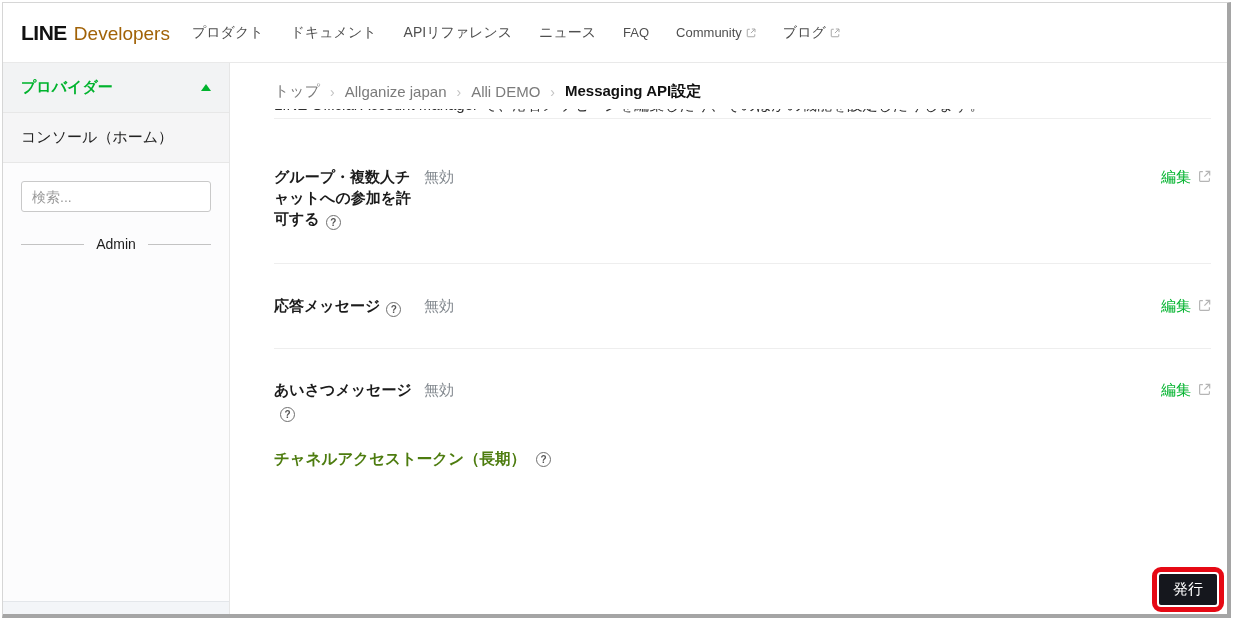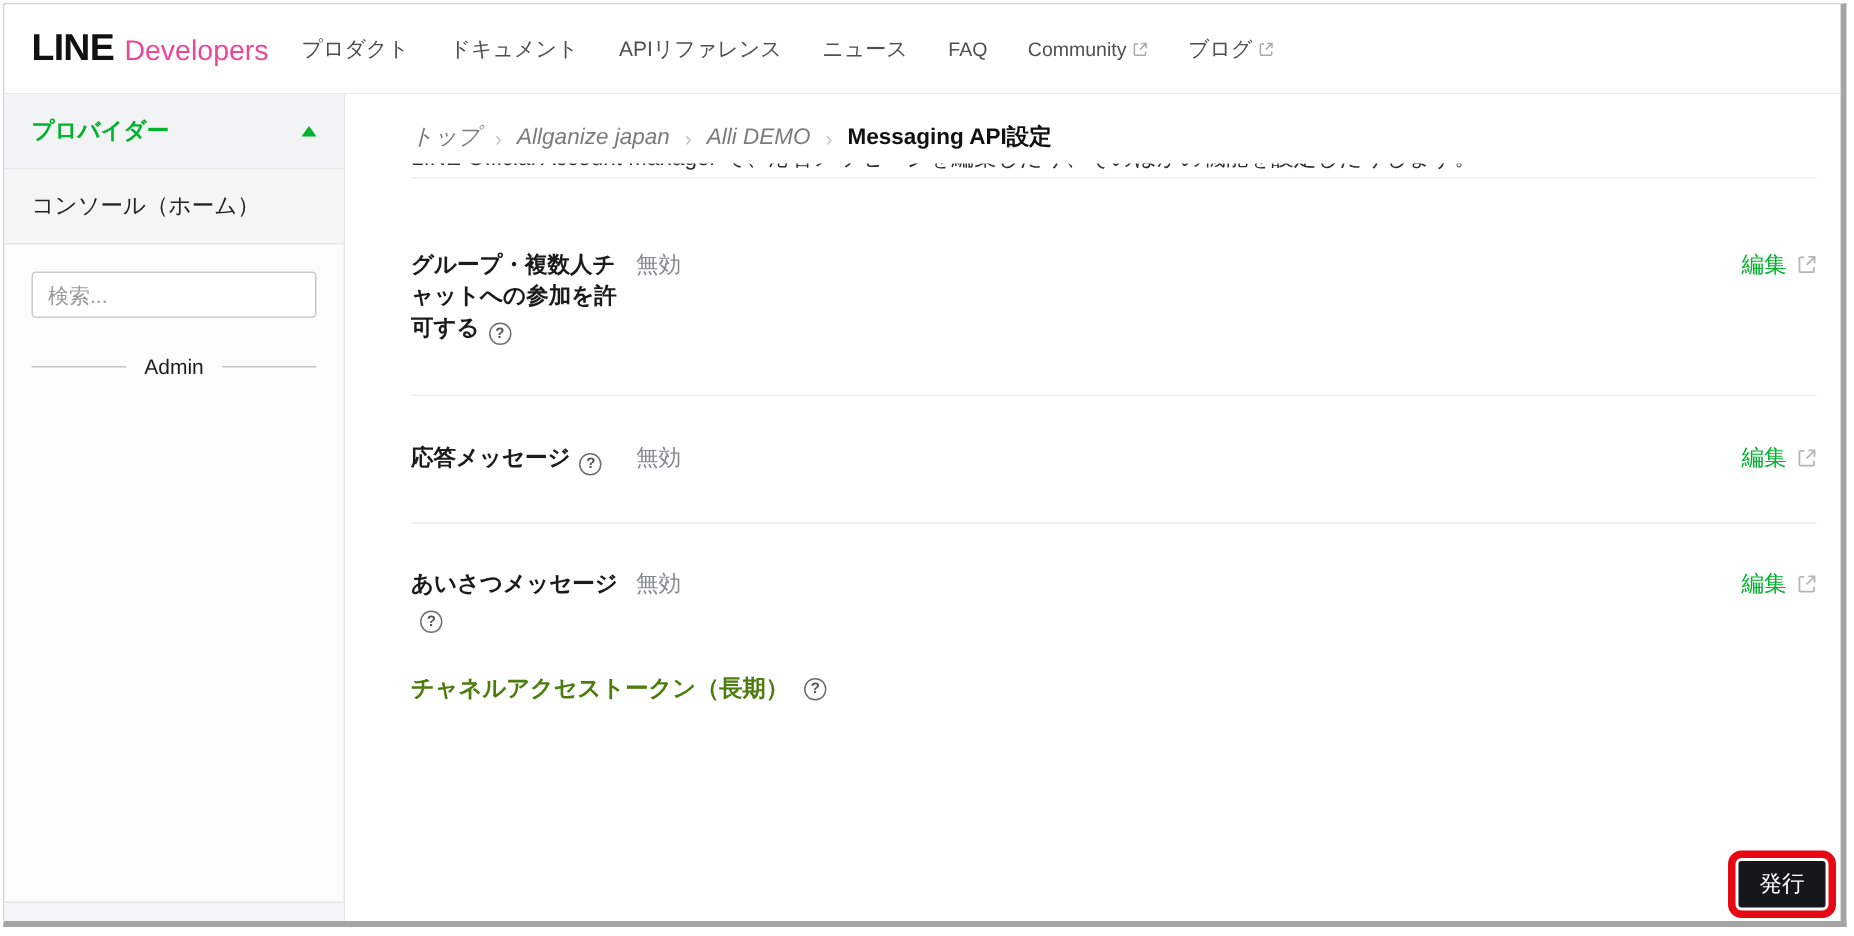--- a/index.html
+++ b/index.html
@@ -7,22 +7,22 @@
   #frame {
     position:absolute; left:2px; top:2px; width:1229px; height:616px;
     background:#fff;
     border-top:1px solid #d6d6d6; border-left:1px solid #d6d6d6;
     border-right:4px solid #a5a5a5; border-bottom:4px solid #a5a5a5;
     overflow:hidden;
   }
   
   .navbar { height:60px; display:flex; align-items:center; padding:0 18px; border-bottom:1px solid #e9e9e9; background:#fff; }
   .logo { display:flex; align-items:baseline; gap:7px; margin-right:22px; cursor:pointer; }
-  .logo .line { font-size:25px; font-weight:800; letter-spacing:-0.5px; color:#111; }
-  .logo .devs { font-size:19px; font-weight:500; color:#ec4899; }
+  .logo .line { font-size:21px; font-weight:800; letter-spacing:-0.5px; color:#111; }
+  .logo .devs { font-size:19px; font-weight:500; color:#a16207; }
   .nav-items { display:flex; align-items:center; gap:27px; }
   .nav-item { font-size:14px; color:#4f4f4f; display:flex; align-items:center; gap:4px; cursor:pointer; white-space:nowrap; }
   .nav-item.latin { font-size:13px; }
   .ext-ico { display:inline-block; line-height:0; }
   
   .cols { display:flex; height:551px; }
   
   .sidebar { width:227px; background:#fcfcfd; border-right:1px solid #e6e6e6; display:flex; flex-direction:column; }
   .side-item { height:50px; display:flex; align-items:center; padding:0 18px; font-size:15px; color:#222; border-bottom:1px solid #e7e7e7; cursor:pointer; }
   .side-item.home { background:#f5f5f6; }
@@ -32,21 +32,21 @@
   .search-input { width:100%; height:31px; border:1px solid #c9c9c9; border-radius:3px; padding:0 10px; font-size:14px; color:#333; background:#fff; outline:none; }
   .search-input::placeholder { color:#9a9a9a; }
   .admin-divider { display:flex; align-items:center; padding:0 18px; margin-top:24px; }
   .admin-divider .rule { flex:1; height:1px; background:#c3c3c3; }
   .admin-divider .txt { margin:0 12px; font-size:14px; color:#1c1c1c; }
   .side-spacer { flex:1; }
   .side-footer { height:13px; background:#f3f5f8; border-top:1px solid #e3e6ea; }
   
   .main { flex:1; padding:0 16px 0 44px; background:#fff; position:relative; overflow:hidden; }
   .breadcrumb { padding-top:17px; display:flex; align-items:center; gap:10px; font-size:15px; color:#7b7b7b; height:40px; }
-  .crumb { cursor:pointer;font-style:italic; }
+  .crumb { cursor:pointer; }
   .crumb-sep { color:#c3c3c3; font-size:14px; }
   .crumb-current { color:#111; font-weight:700; }
   .intro-clip { height:9px; overflow:hidden; margin-top:6px; }
   .intro-clip .inner { margin-top:-13px; font-size:15px; color:#2e2e2e; white-space:nowrap; }
   .hr { border-bottom:1px solid #eeeeee; }
   .setting-row { display:flex; align-items:flex-start; }
   .row-1 { padding:47px 0 33px 0; }
   .row-2 { padding:31px 0 31px 0; }
   .row-3 { padding:30px 0 0 0; }
   .row-label { width:140px; margin-right:10px; font-size:15px; font-weight:700; color:#1b1b1b; line-height:21px; word-break:break-all; }

